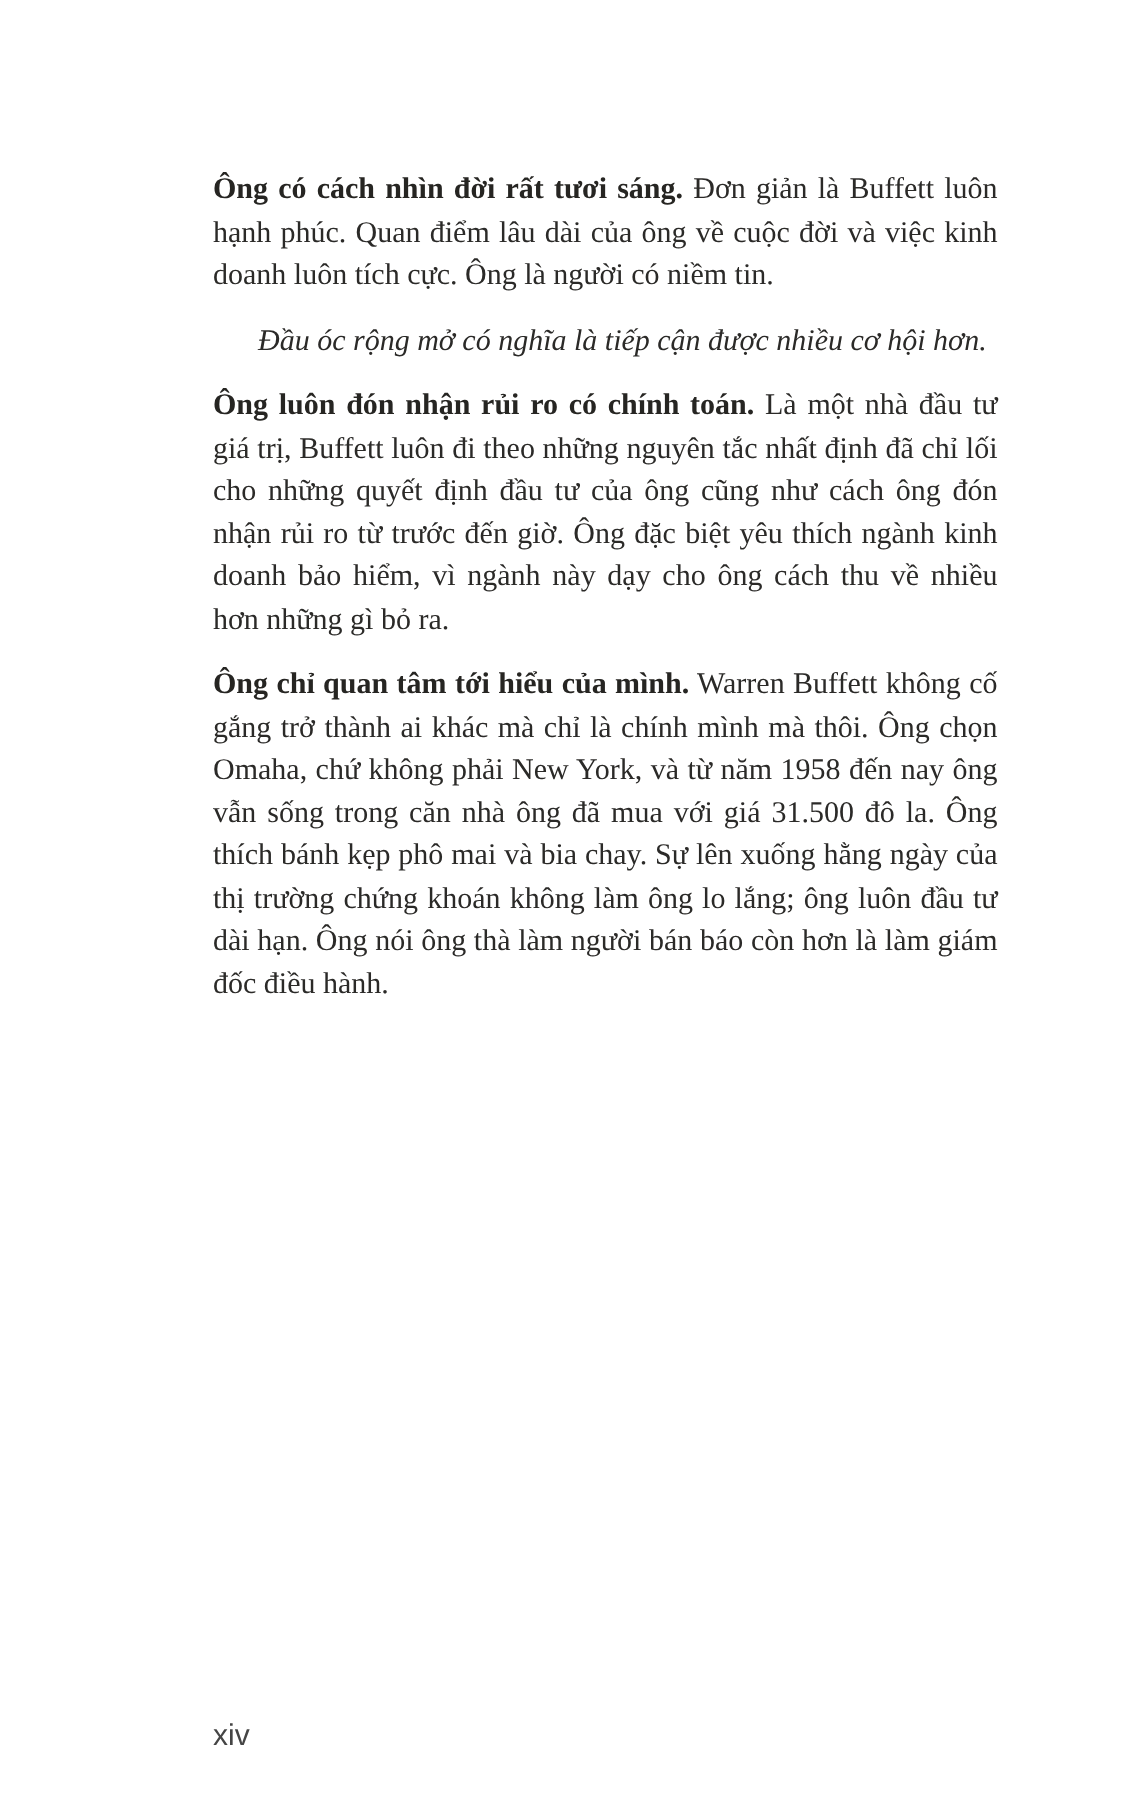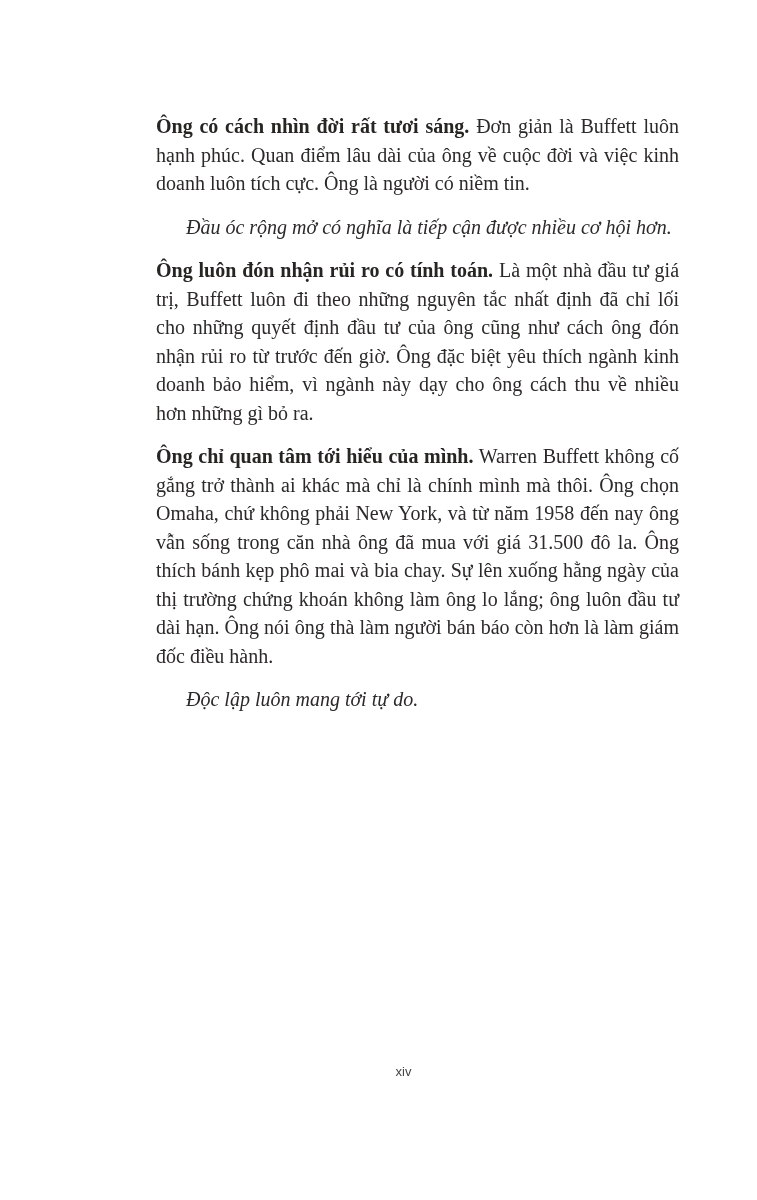--- a/index.html
+++ b/index.html
@@ -10,21 +10,21 @@
   }
   .page {
     position: relative;
     width: 757px;
     height: 1200px;
     background: #ffffff;
     overflow: hidden;
   }
   .text-column {
     position: absolute;
-    left: 156px;
+    left: 142px;
     top: 112px;
     width: 523px;
     color: #2b2a28;
     font-size: 20px;
     line-height: 28.5px;
   }
   .para {
     margin: 0 0 15px 0;
     text-align: justify;
     text-justify: inter-word;
@@ -35,53 +35,51 @@
   }
   .quote {
     margin: 0 0 15px 0;
     padding-left: 30px;
     font-style: italic;
     text-align: justify;
   }
   .folio {
     position: absolute;
     left: 142px;
-    top: 1064px;
+    top: 1146px;
     width: 523px;
-    text-align: center;
     font-family: "Liberation Sans", "DejaVu Sans", sans-serif;
-    font-size: 13px;
+    font-size: 20px;
     color: #454545;
   }
 </style>
 </head>
 <body>
 
 <div class="page">
   <div class="text-column">
 
     <p class="para">
       <strong class="lead">Ông có cách nhìn đời rất tươi sáng.</strong>
       <span>Đơn giản là Buffett luôn hạnh phúc. Quan điểm lâu dài của ông về cuộc đời và việc kinh doanh luôn tích cực. Ông là người có niềm tin.</span>
     </p>
 
     <p class="quote">Đầu óc rộng mở có nghĩa là tiếp cận được nhiều cơ hội hơn.</p>
 
     <p class="para">
-      <strong class="lead">Ông luôn đón nhận rủi ro có tính toán.</strong>
+      <strong class="lead">Ông luôn đón nhận rủi ro có chính toán.</strong>
       <span>Là một nhà đầu tư giá trị, Buffett luôn đi theo những nguyên tắc nhất định đã chỉ lối cho những quyết định đầu tư của ông cũng như cách ông đón nhận rủi ro từ trước đến giờ. Ông đặc biệt yêu thích ngành kinh doanh bảo hiểm, vì ngành này dạy cho ông cách thu về nhiều hơn những gì bỏ ra.</span>
     </p>
 
 
     <p class="para">
       <strong class="lead">Ông chỉ quan tâm tới hiểu của mình.</strong>
       <span>Warren Buffett không cố gắng trở thành ai khác mà chỉ là chính mình mà thôi. Ông chọn Omaha, chứ không phải New York, và từ năm 1958 đến nay ông vẫn sống trong căn nhà ông đã mua với giá 31.500 đô la. Ông thích bánh kẹp phô mai và bia chay. Sự lên xuống hằng ngày của thị trường chứng khoán không làm ông lo lắng; ông luôn đầu tư dài hạn. Ông nói ông thà làm người bán báo còn hơn là làm giám đốc điều hành.</span>
     </p>
 
-    <p class="quote">Độc lập luôn mang tới tự do.</p>
 
 
 
 
   </div>
 
   <div class="folio">xiv</div>
 </div>
 
 </body></html>

